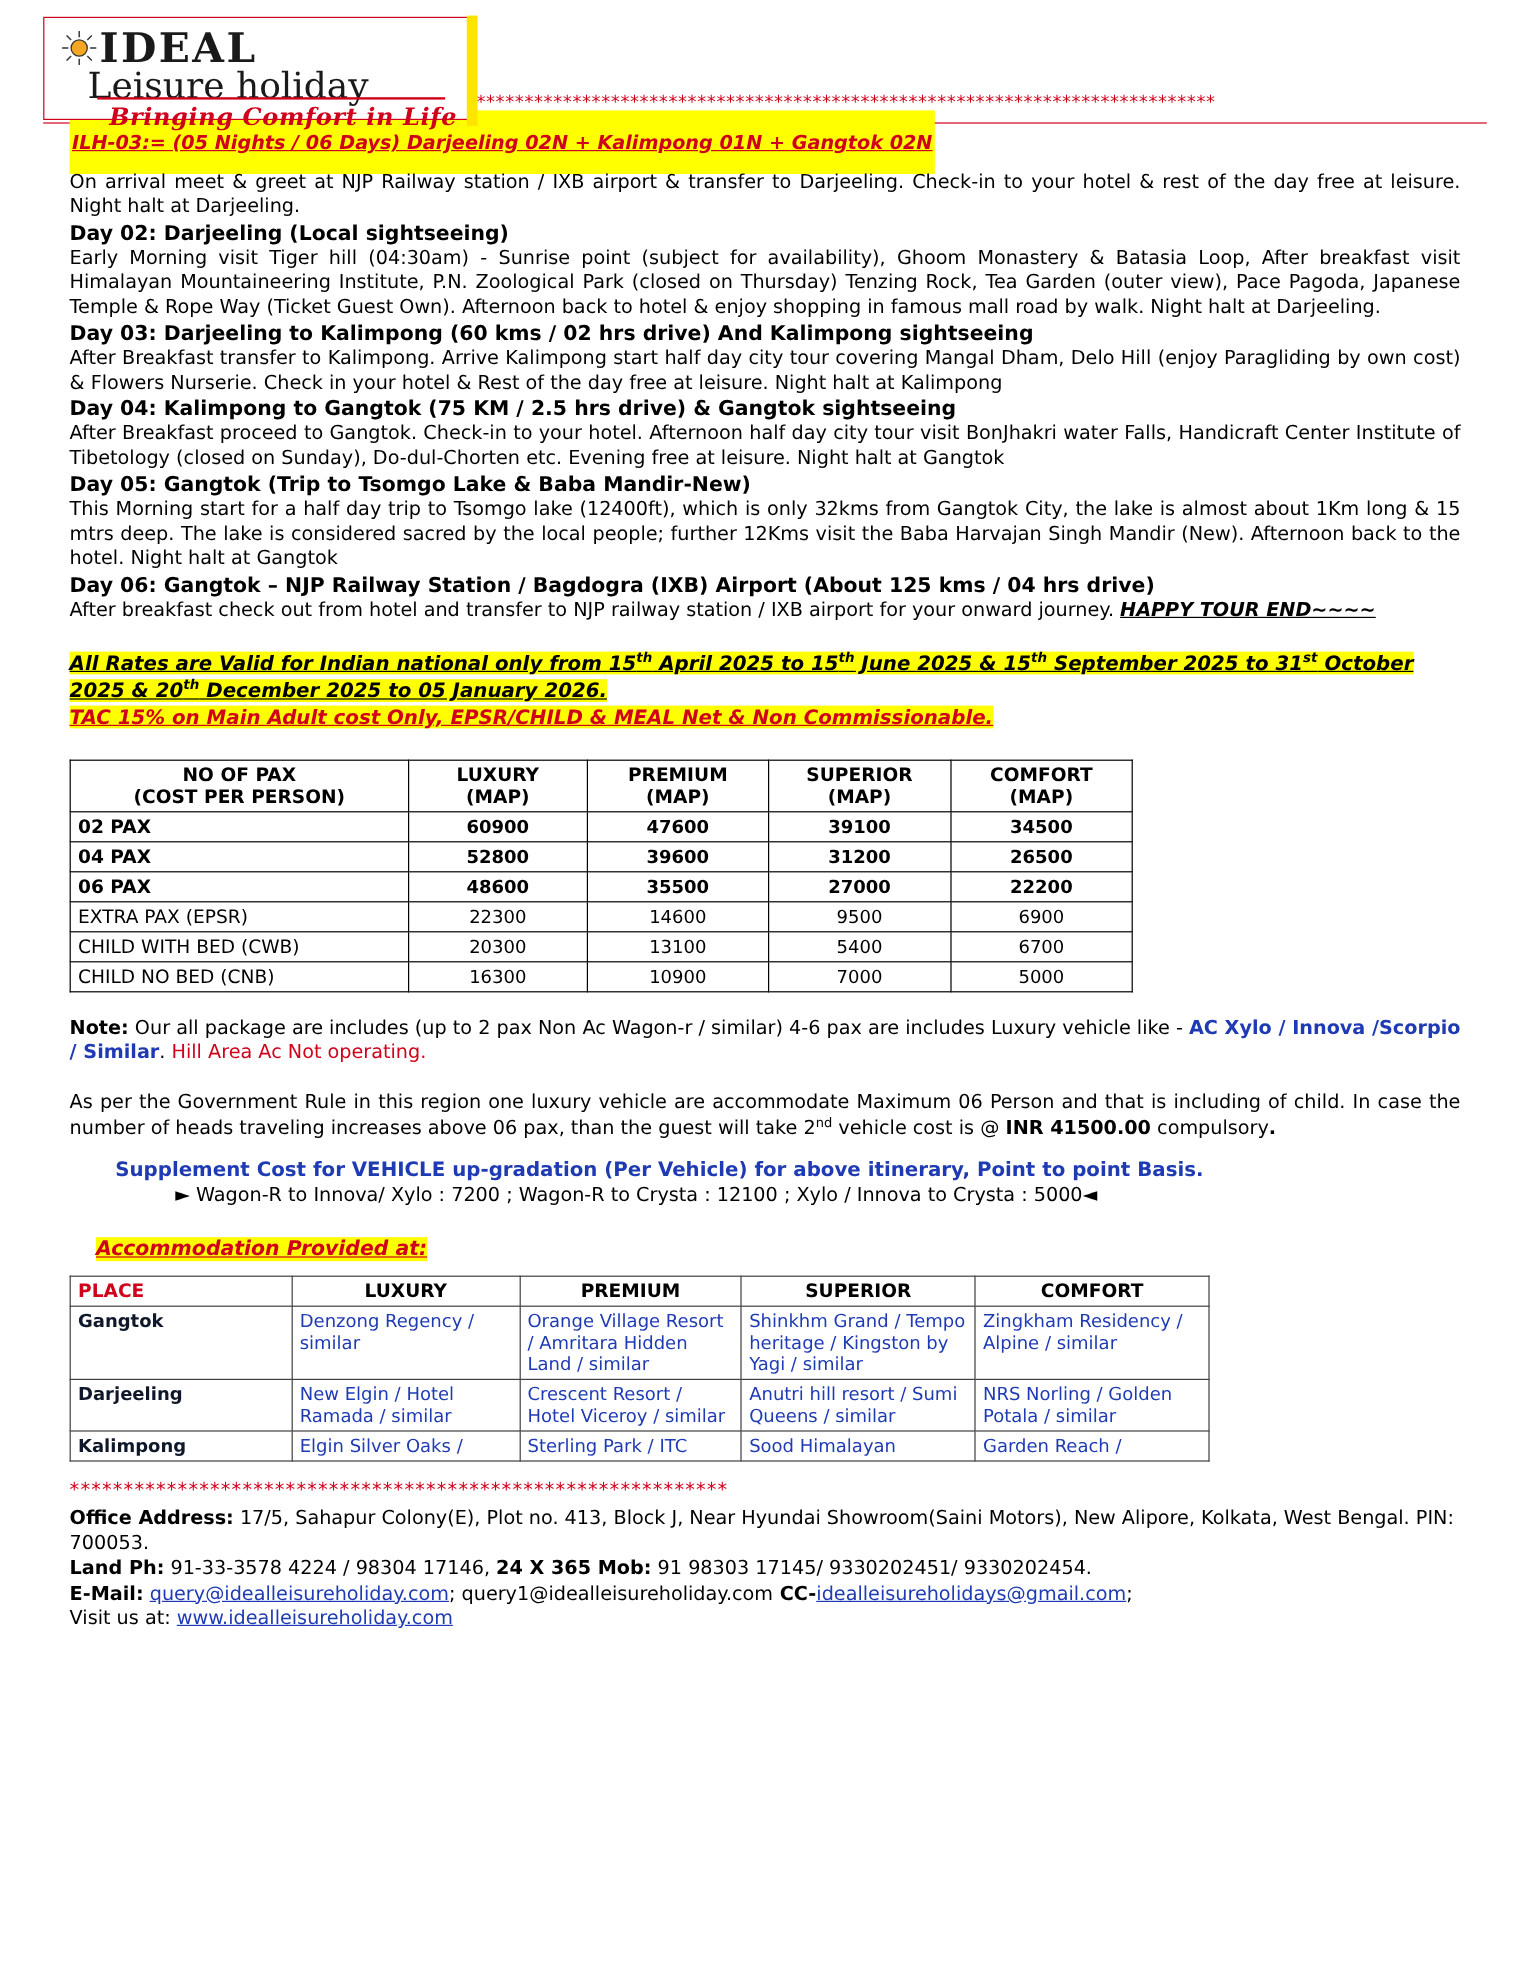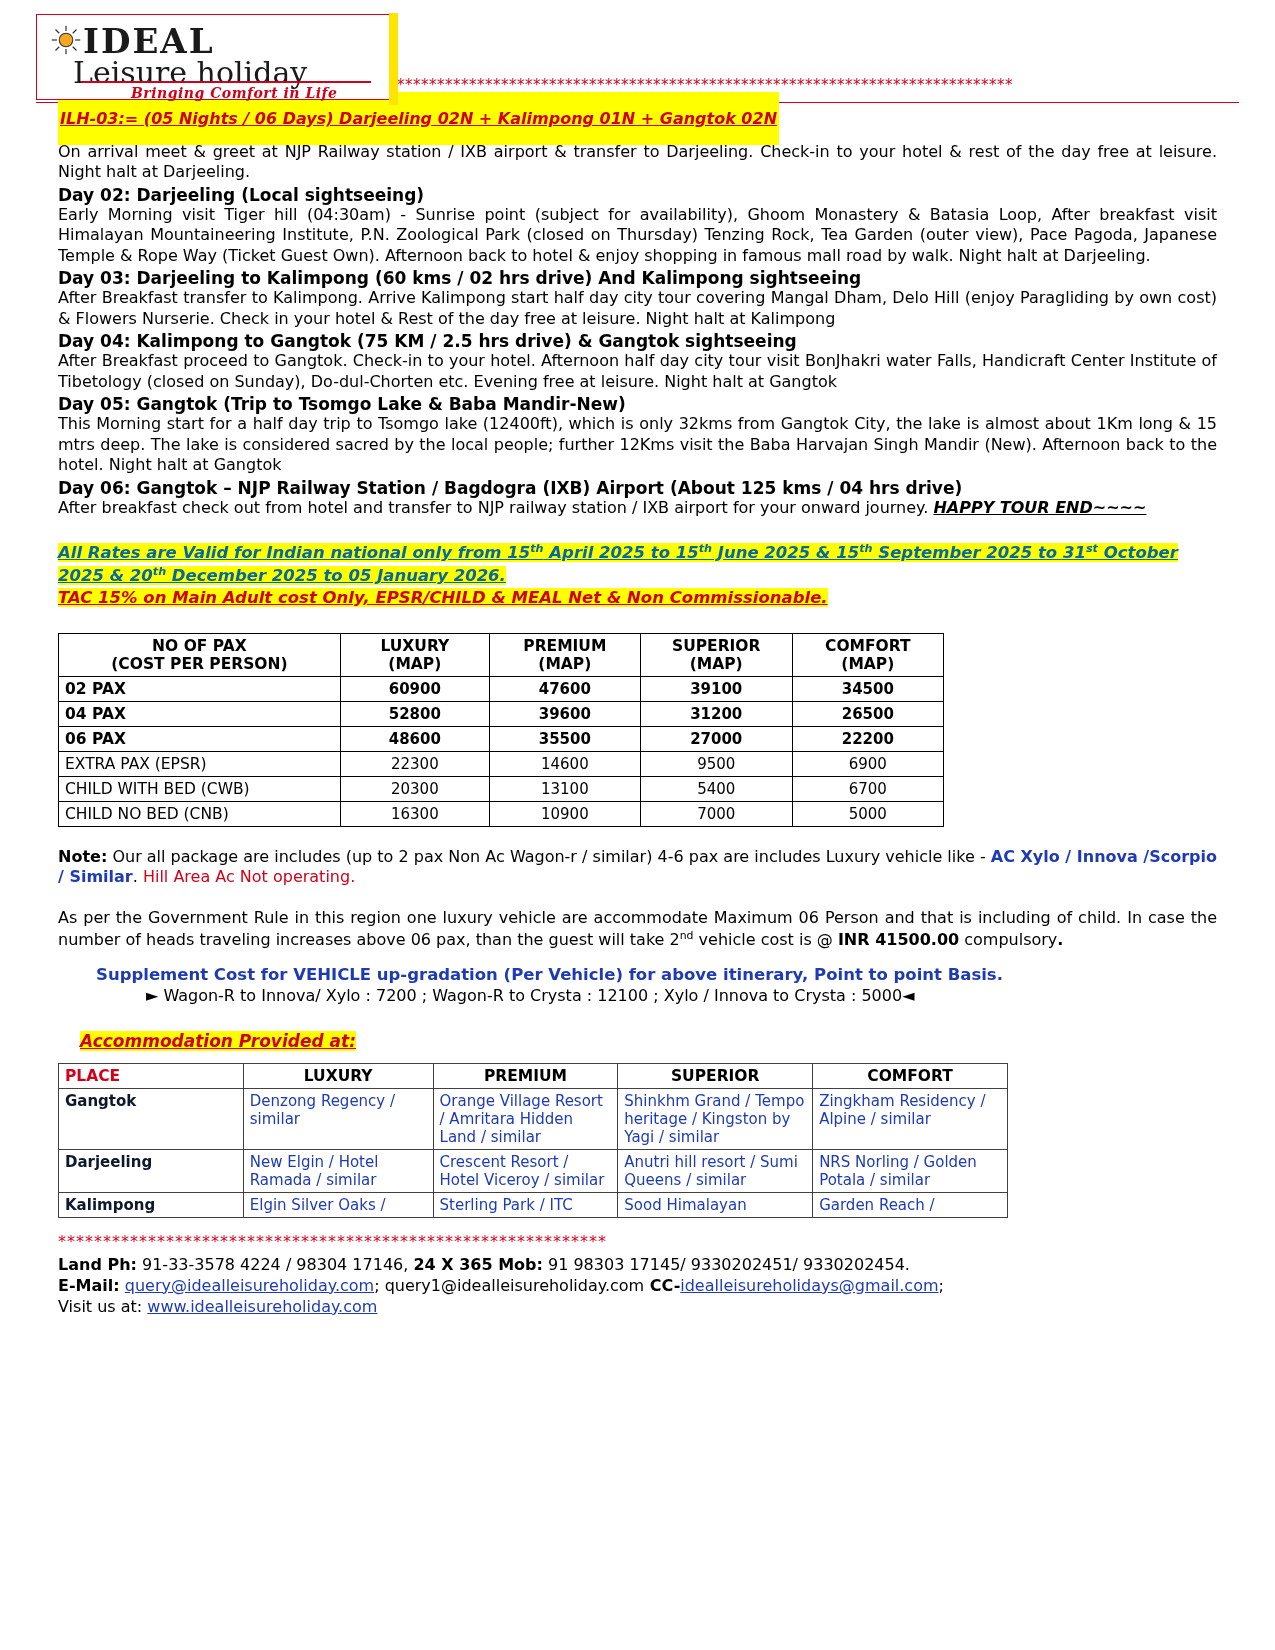--- a/index.html
+++ b/index.html
@@ -69,24 +69,23 @@
     font-size: 30px;
     color: #1a1a1a;
   }
   .logo-tag {
     position: absolute;
     left: 54px;
     top: 70px;
     font-family: "DejaVu Serif", serif;
     font-style: italic;
     font-weight: bold;
-    font-size: 14px;
+    font-size: 20px;
     color: #d0021b;
     letter-spacing: 0.5px;
-    margin-left: 40px;
   }
   .logo-underline {
     position: absolute;
     left: 44px;
     top: 66px;
     width: 290px;
     height: 2px;
     background: #d0021b;
   }
   .star-strip {
@@ -135,21 +134,21 @@
   }
   .happy {
     font-weight: bold;
     font-style: italic;
     text-decoration: underline;
   }
 
   
   .validity {
     margin: 22px 22px 0 22px;
-    color: #0369a1;
+    color: #000000;
     font-weight: bold;
     font-style: italic;
     text-decoration: underline;
     font-size: 16.5px;
     line-height: 1.35;
   }
   .validity span.hl { background: #ffff00; }
   .tac {
     margin: 0 22px 0 22px;
     color: #d0021b;
@@ -441,20 +440,23 @@
         <td class="hotel">Sterling Park / ITC</td>
         <td class="hotel">Sood Himalayan</td>
         <td class="hotel">Garden Reach /</td>
       </tr>
     </tbody>
   </table>
 
   <div class="foot-stars">*************************************************************</div>
   <div class="foot">
     <div>
+      <b>Office Address:</b><span> 17/5, Sahapur Colony(E), Plot no. 413, Block J, Near Hyundai Showroom(Saini Motors), New Alipore, Kolkata, West Bengal. PIN: 700053.</span>
+    </div>
+    <div>
       <b>Land Ph:</b><span> 91-33-3578 4224 / 98304 17146,  </span><b>24 X 365 Mob:</b><span> 91 98303 17145/ 9330202451/ 9330202454.</span>
     </div>
     <div>
       <b>E-Mail:</b>
       <a href="#" class="link">query@idealleisureholiday.com</a><span>; </span><span>query1@idealleisureholiday.com</span><b> CC-</b><a href="#" class="link">idealleisureholidays@gmail.com</a><span>;</span>
     </div>
     <div>
       <span>Visit us at: </span><a href="#" class="link">www.idealleisureholiday.com</a>
     </div>
   </div>

